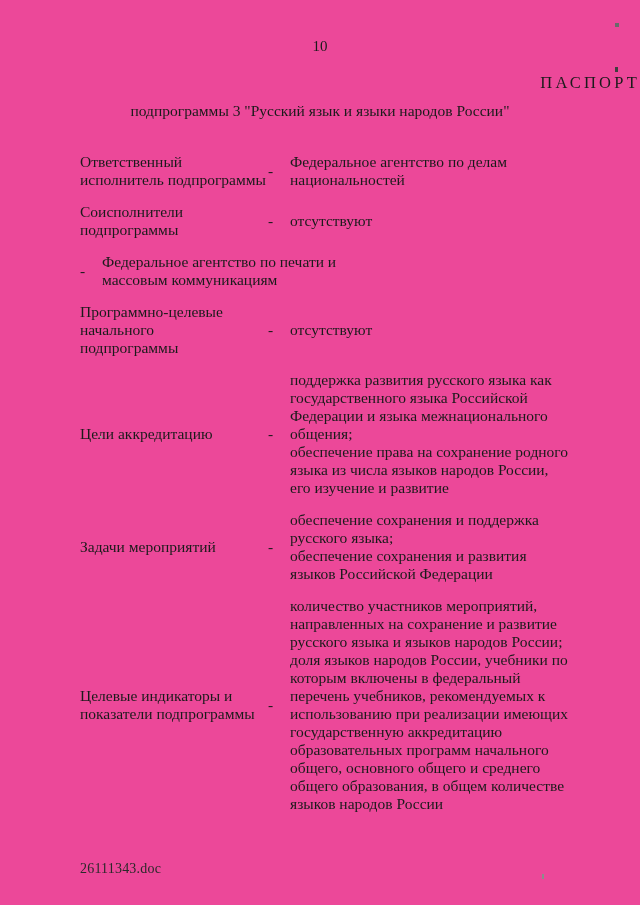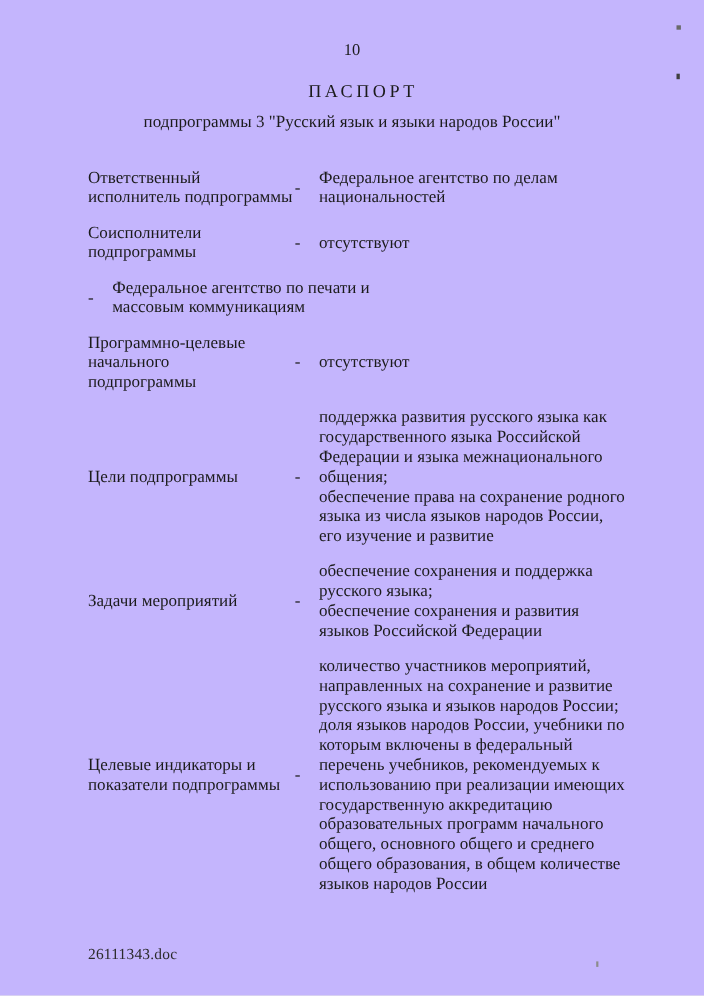--- a/index.html
+++ b/index.html
@@ -2,34 +2,34 @@
 <html lang="ru"><head>
 <meta charset="utf-8">
 <style>
   * { margin: 0; padding: 0; box-sizing: border-box; }
   html, body { background: #e8e8e8; }
   .page {
     position: relative;
     width: 640px;
     height: 905px;
     margin: 0 auto;
-    background: #c4b5fd;
+    background: #ec4899;
     color: #1b1b1b;
     font-family: "Liberation Serif", "DejaVu Serif", serif;
     overflow: hidden;
   }
   .page-number {
     margin-top: 37px;
     text-align: center;
     font-size: 15px;
     line-height: 18px;
   }
   .doc-title {
     margin-top: 17px;
-    text-align: center;
+    text-align: right;
     font-size: 16.5px;
     font-weight: normal;
     letter-spacing: 3.2px;
     line-height: 21px;
     padding-left: 20px;
   }
   .doc-subtitle {
     margin-top: 8px;
     text-align: center;
     font-size: 15.5px;
@@ -107,21 +107,21 @@
 массовым коммуникациям</div>
       </div>
       <div class="row">
         <div class="label">Программно-целевые
 начального
 подпрограммы</div>
         <div class="dash">-</div>
         <div class="value">отсутствуют</div>
       </div>
       <div class="row">
-        <div class="label">Цели подпрограммы</div>
+        <div class="label">Цели аккредитацию</div>
         <div class="dash">-</div>
         <div class="value">поддержка развития русского языка как
 государственного языка Российской
 Федерации и языка межнационального
 общения;
 обеспечение права на сохранение родного
 языка из числа языков народов России,
 его изучение и развитие</div>
       </div>
       <div class="row">

